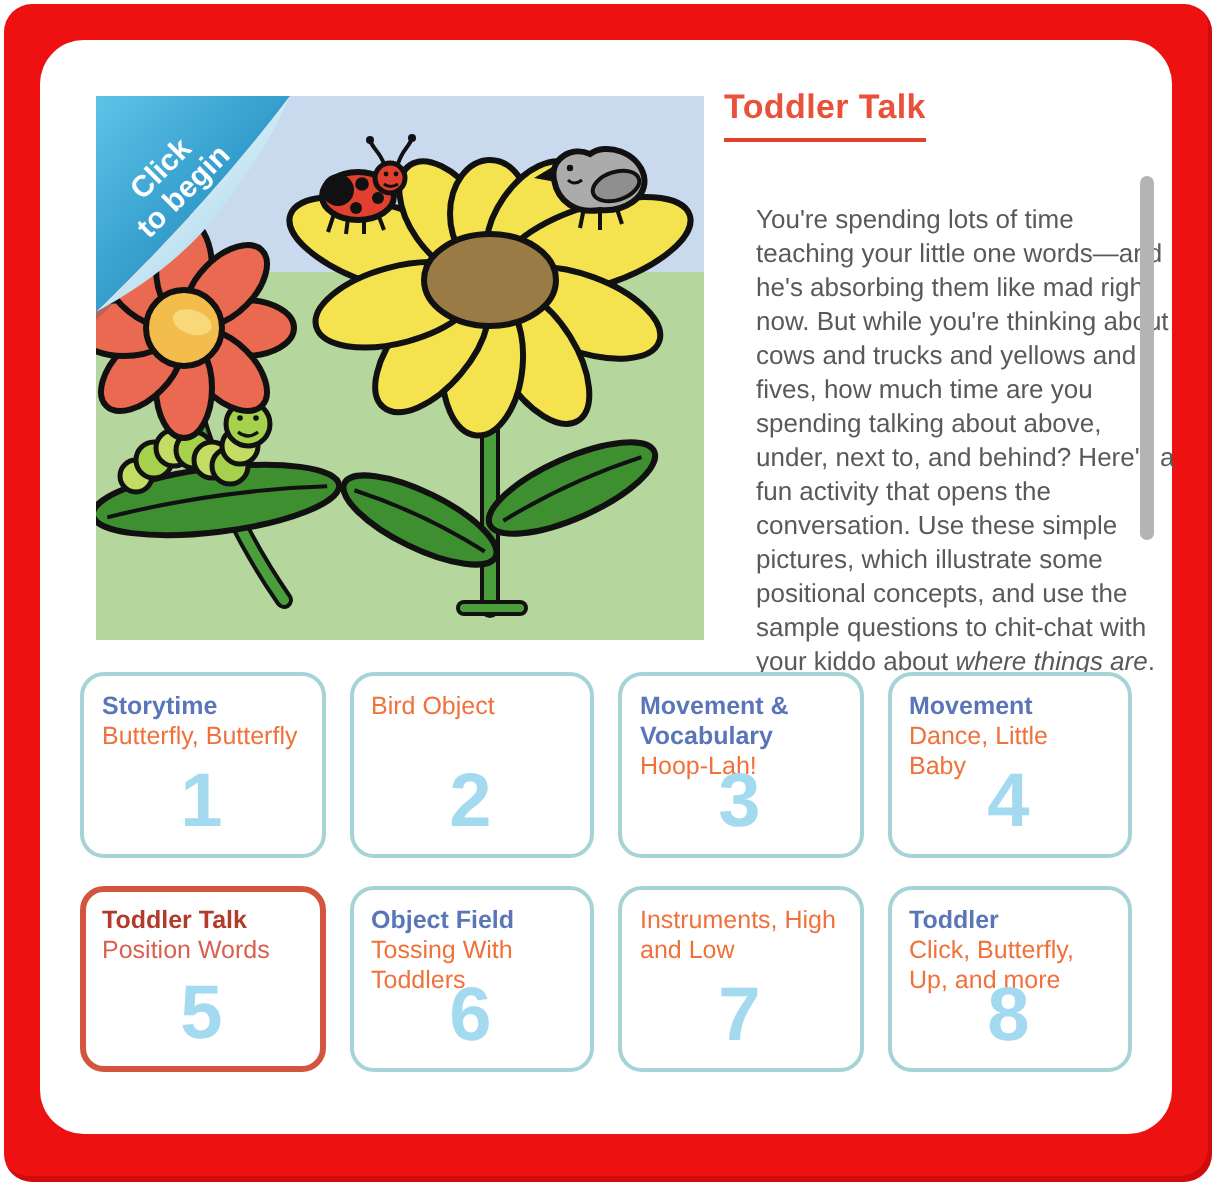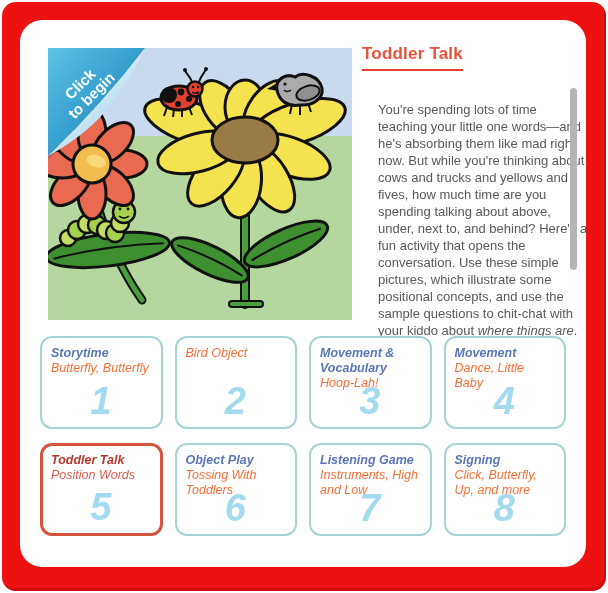--- a/index.html
+++ b/index.html
@@ -37,21 +37,21 @@
     margin:16px;width:210px;font-size:13px;line-height:17px;color:#58595b;
   }
   .article p .ital{font-style:italic;}
   .scroll-thumb{
     position:absolute;left:550px;top:68px;width:7px;height:182px;
     background:#b4b4b4;border-radius:4px;
   }
   
   .grid{
     position:absolute;left:20px;top:316px;width:526px;
-    display:grid;grid-template-columns:repeat(4,1fr);gap:14px 12px;font-style:italic;
+    display:grid;grid-template-columns:repeat(4,1fr);gap:14px 12px;
   }
   .card{
     position:relative;height:93px;box-sizing:border-box;
     border:2px solid #a5d3d6;border-radius:12px;
     padding:8px 9px;background:#ffffff;cursor:pointer;
   }
   .card-title{font-size:12.5px;font-weight:bold;color:#5b76b8;line-height:1.18;}
   .card-sub{font-size:12.5px;color:#f0713a;line-height:1.18;}
   .card-num{
     position:absolute;left:0;right:0;bottom:4px;text-align:center;
@@ -211,29 +211,28 @@
         <div class="card-title">Movement</div>
         <div class="card-sub">Dance, Little Baby</div>
         <div class="card-num">4</div>
       </div>
       <div class="card selected">
         <div class="card-title">Toddler Talk</div>
         <div class="card-sub">Position Words</div>
         <div class="card-num">5</div>
       </div>
       <div class="card">
-        <div class="card-title">Object Play</div>
+        <div class="card-title">Object Field</div>
         <div class="card-sub">Tossing With Toddlers</div>
         <div class="card-num">6</div>
       </div>
       <div class="card">
-        <div class="card-title">Listening Game</div>
         <div class="card-sub">Instruments, High and Low</div>
         <div class="card-num">7</div>
       </div>
       <div class="card">
-        <div class="card-title">Signing</div>
+        <div class="card-title">Toddler</div>
         <div class="card-sub">Click, Butterfly, Up, and more</div>
         <div class="card-num">8</div>
       </div>
     </div>
 
 </div>
 
 </body></html>

